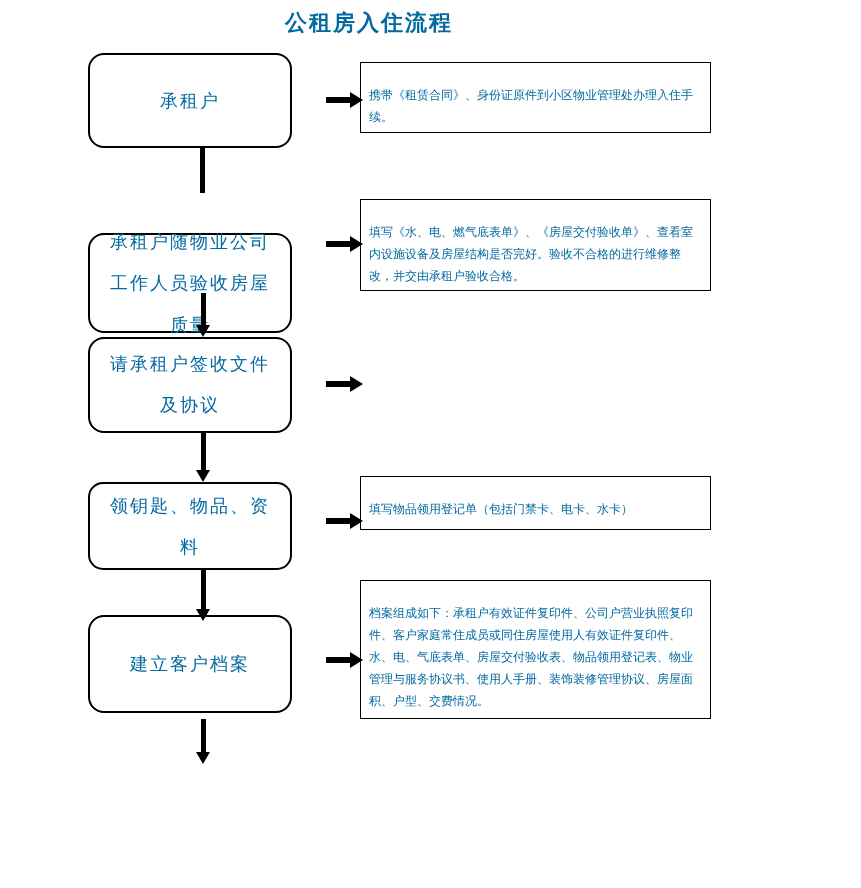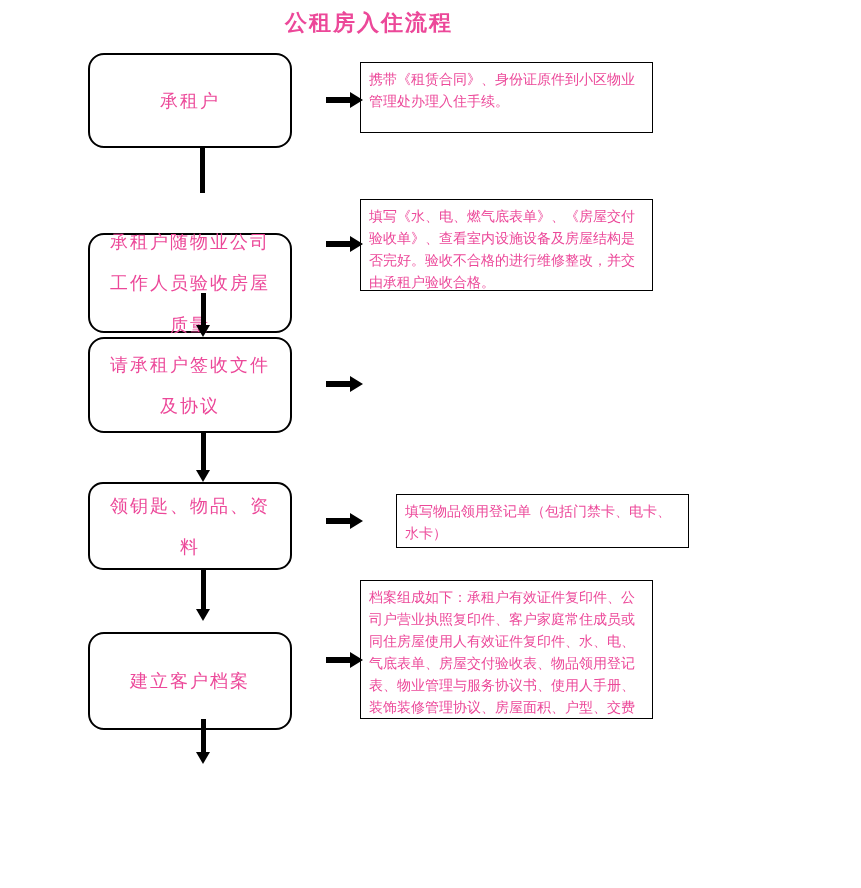--- a/index.html
+++ b/index.html
@@ -1,21 +1,21 @@
 <!DOCTYPE html>
 <html><head>
 <meta charset="utf-8">
 <style>
   html, body { margin: 0; padding: 0; background: #ffffff; }
   #canvas {
     position: relative;
     width: 861px;
     height: 888px;
     background: #ffffff;
-    color: #ec4899;
+    color: #0369a1;
     font-family: "DejaVu Sans", "Liberation Sans", sans-serif;
   }
   .title {
     position: absolute;
     top: 8px;
     left: 88px;
     width: 562px;
     text-align: center;
     font-size: 22px;
     font-weight: bold;
@@ -34,44 +34,44 @@
     align-items: center;
     justify-content: center;
     text-align: center;
     font-size: 18px;
     letter-spacing: 2px;
     line-height: 2.3;
     padding: 0 12px;
   }
   #step1 { top: 53px;  height: 95px;  }
   #step2 { top: 193px; height: 100px; margin-top: 40px; }
-  #step3 { top: 337px; height: 96px;  }
+  #step3 { top: 337px; height: 96px; font-family: Liberation Serif, serif;  }
   #step4 { top: 482px; height: 88px; border-radius: 15px;  }
-  #step5 { top: 632px; height: 98px;  }
+  #step5 { top: 615px; height: 98px;  }
   #step6 { top: 764px; height: 98px;  }
 
   
   .note {
     position: absolute;
     left: 360px;
-    width: 293px;
+    width: 351px;
     box-sizing: border-box;
     border: 1px solid #000000;
     background: #ffffff;
-    font-size: 14px;
+    font-size: 12px;
     line-height: 22px;
-    padding: 5px 8px 0 8px;
+    padding: 21px 8px 0 8px;
     white-space: pre-line;
     overflow: hidden;
     font-family: "DejaVu Serif", "Liberation Serif", serif;
   }
   #note1 { top: 62px;  height: 71px;  }
   #note2 { top: 199px; height: 92px;  }
   #note3 { top: 335px; height: 97px;  }
-  #note4 { top: 494px; height: 54px; margin-left: 36px;  }
+  #note4 { top: 476px; height: 54px;  }
   #note5 { top: 580px; height: 139px; }
 
   
   .harrow { position: absolute; left: 326px; width: 37px; height: 16px; }
   .harrow::before {
     content: ""; position: absolute; left: 0; top: 5px;
     width: 24px; height: 6px; background: #000000;
   }
   .harrow::after {
     content: ""; position: absolute; left: 24px; top: 0;

